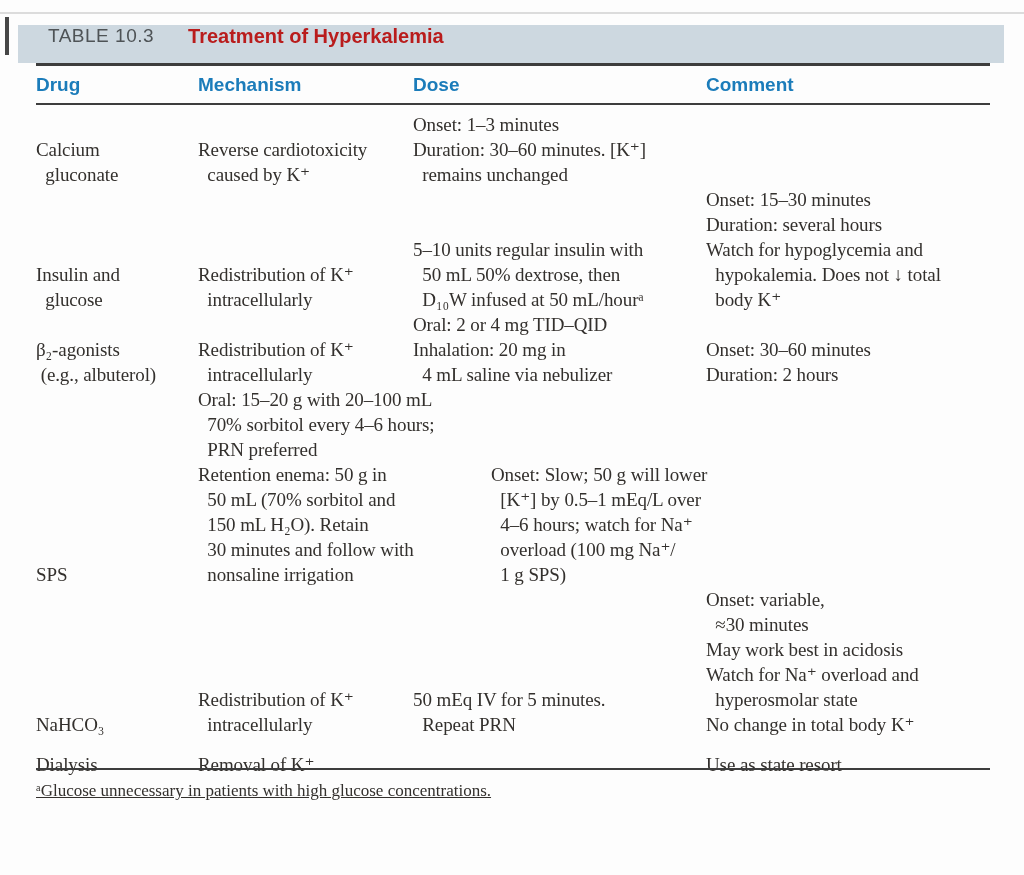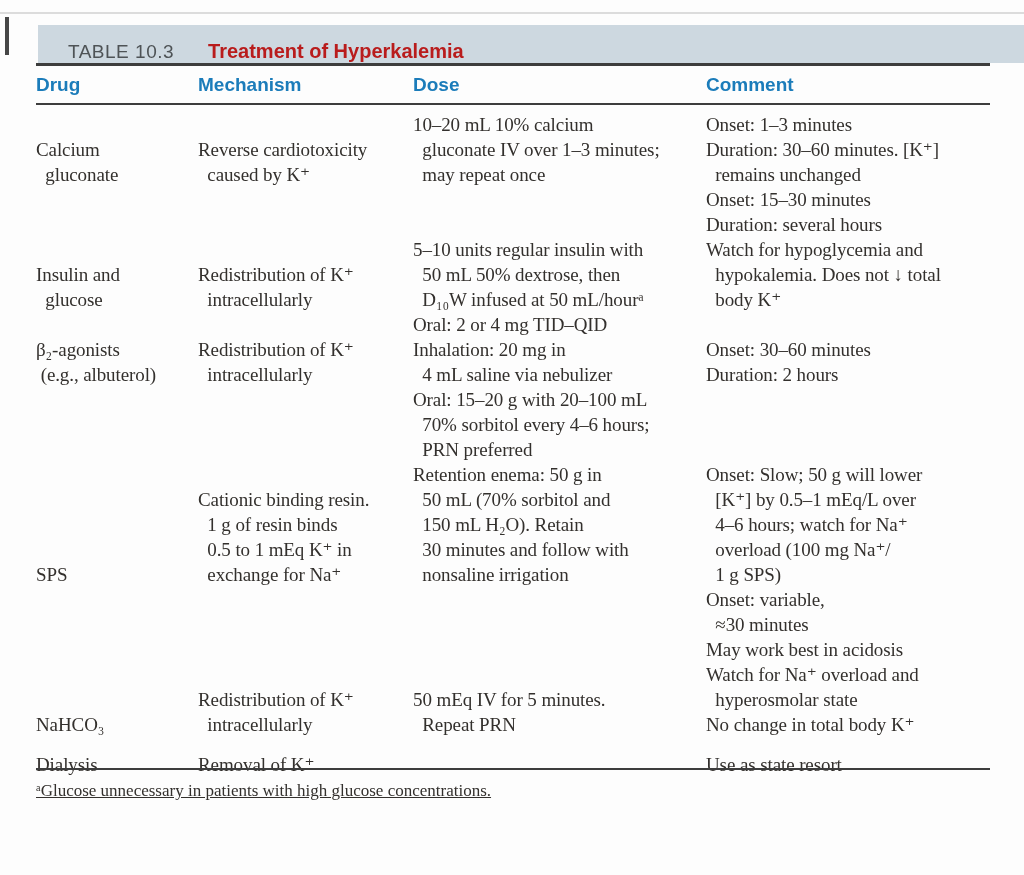--- a/index.html
+++ b/index.html
@@ -21,23 +21,22 @@
     position:absolute;left:0;top:12px;width:1024px;height:2px;
     background:#dcdcdc;
   }
   .scan-artifact{
     position:absolute;left:5px;top:17px;width:4px;height:38px;
     background:#474747;
   }
   .title-band{
     position:absolute;left:18px;top:25px;width:986px;height:38px;
     background:var(--band-gray);
-    display:flex;align-items:flex-end;
+    display:flex;align-items:flex-start;
     font-family:"Liberation Sans","DejaVu Sans",sans-serif;
-    margin-left:20px;
   }
   .table-label{
     margin-left:30px;
     font-size:19px;color:#4e5356;letter-spacing:0.5px;
   }
   .table-title{
     margin-left:34px;
     font-size:20px;font-weight:bold;color:#b91c1c;
   }
   .rule{position:absolute;left:36px;width:954px;background:var(--rule);}
@@ -104,23 +103,20 @@
 
   <div class="rule rule-under-headers"></div>
 
   <div id="rows">
 
     <div class="t-row">
       <div class="cell drug col-drug">Calcium
   gluconate</div>
       <div class="cell mechanism col-mechanism">Reverse cardiotoxicity
   caused by K⁺</div>
-      <div class="cell dose col-dose">10–20 mL 10% calcium
-  gluconate IV over 1–3 minutes;
-  may repeat once</div>
       <div class="cell comment col-comment">Onset: 1–3 minutes
 Duration: 30–60 minutes. [K⁺]
   remains unchanged</div>
     </div>
 
     <div class="t-row">
       <div class="cell drug col-drug">Insulin and
   glucose</div>
       <div class="cell mechanism col-mechanism">Redistribution of K⁺
   intracellularly</div>
@@ -141,24 +137,20 @@
   intracellularly</div>
       <div class="cell dose col-dose">Oral: 2 or 4 mg TID–QID
 Inhalation: 20 mg in
   4 mL saline via nebulizer</div>
       <div class="cell comment col-comment">Onset: 30–60 minutes
 Duration: 2 hours</div>
     </div>
 
     <div class="t-row">
       <div class="cell drug col-drug">SPS</div>
-      <div class="cell mechanism col-mechanism">Cationic binding resin.
-  1 g of resin binds
-  0.5 to 1 mEq K⁺ in
-  exchange for Na⁺</div>
       <div class="cell dose col-dose">Oral: 15–20 g with 20–100 mL
   70% sorbitol every 4–6 hours;
   PRN preferred
 Retention enema: 50 g in
   50 mL (70% sorbitol and
   150 mL H₂O). Retain
   30 minutes and follow with
   nonsaline irrigation</div>
       <div class="cell comment col-comment">Onset: Slow; 50 g will lower
   [K⁺] by 0.5–1 mEq/L over

